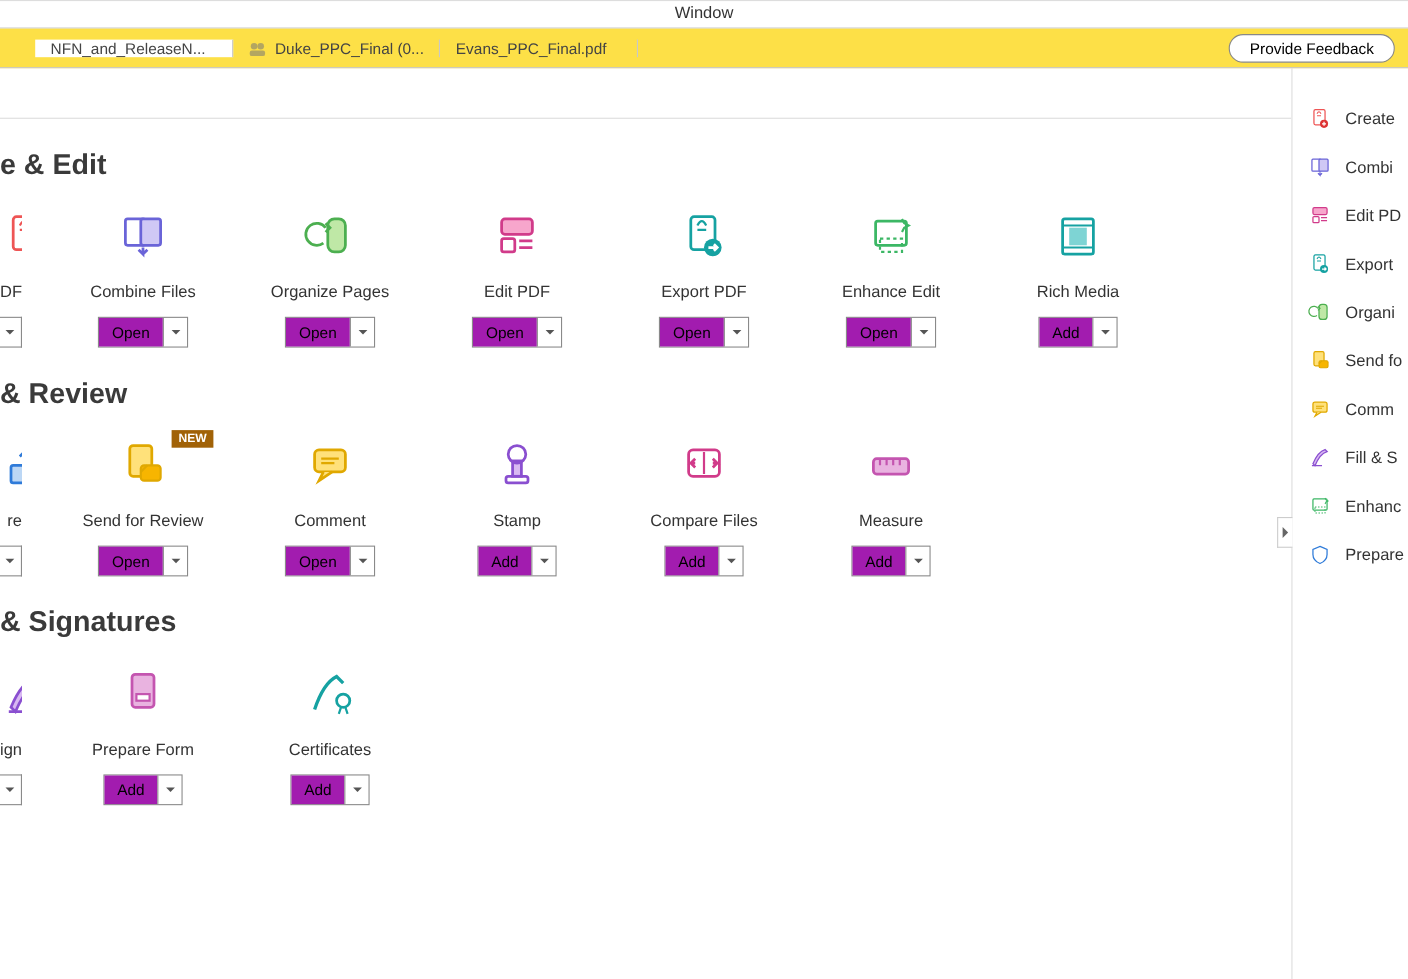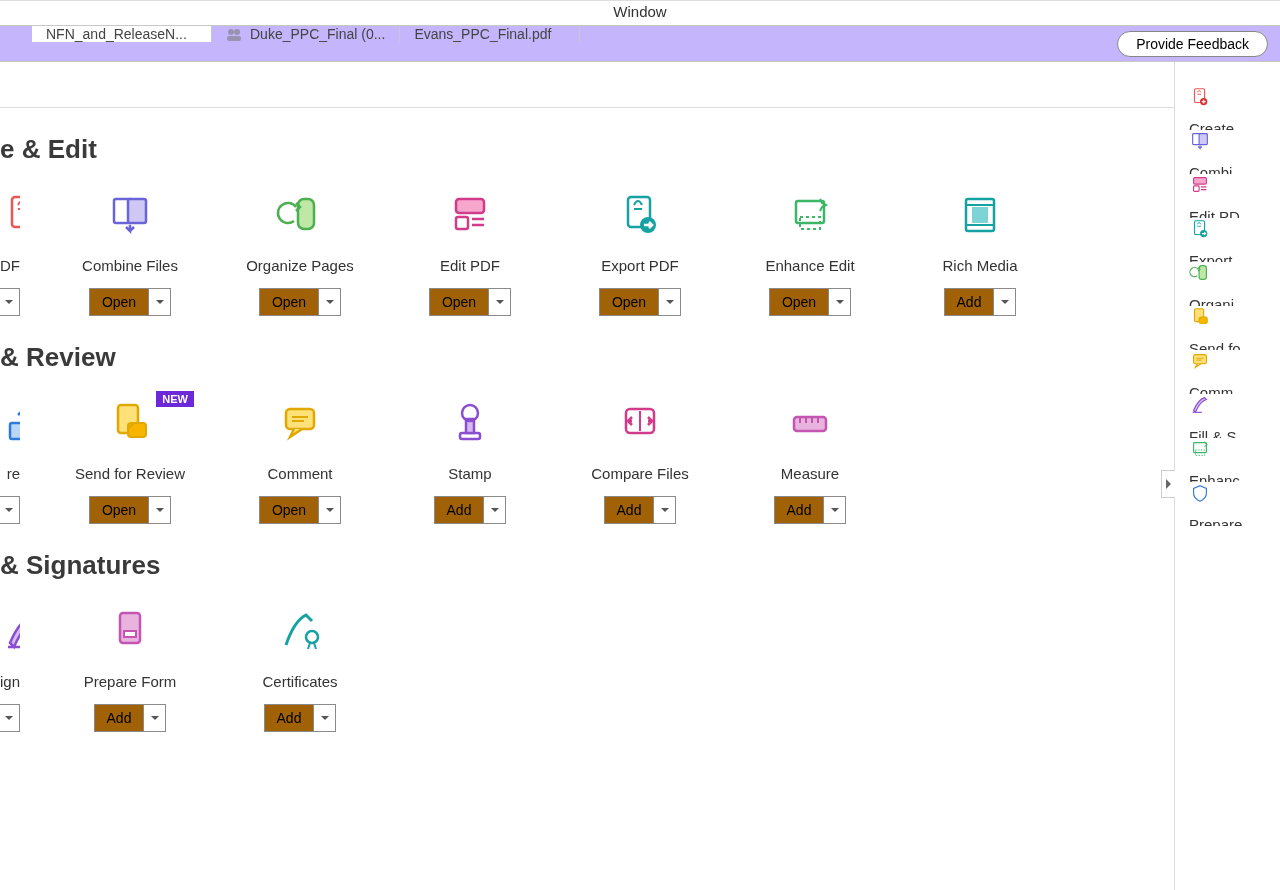--- a/index.html
+++ b/index.html
@@ -1,41 +1,41 @@
 <!DOCTYPE html>
 <html><head>
 <meta charset="utf-8">
 <style>
   * { box-sizing: border-box; margin: 0; padding: 0; font-family: "Segoe UI", Arial, sans-serif; }
   body { width: 1280px; height: 890px; overflow: hidden; background: #fff; color: #333; }
   .menubar { height: 26px; border-top: 1px solid #ddd; border-bottom: 1px solid #c8c8c8; padding: 0 4px; display: flex; align-items: center; font-size: 15px; flex-direction: column; }
   .menubar span { padding: 2px 10px; cursor: default; }
-  .tabbar { height: 36px; background: #c4b5fd; border-bottom: 1px solid #c8c8c8; display: flex; align-items: flex-start; position: relative; }
+  .tabbar { height: 36px; background: #fde047; border-bottom: 1px solid #c8c8c8; display: flex; align-items: center; position: relative; }
   .tab { min-width: 180px; padding: 0 14px; display: flex; align-items: center; gap: 8px; font-size: 14px; color: #444; border-right: 1px solid #c8c8c8; }
   .tab.small { min-width: 32px; }
   .tab.active { background: #fff; }
   .tab-icon { width: 16px; height: 16px; opacity: .55; }
   .feedback-btn { position: absolute; right: 12px; top: 50%; transform: translateY(-50%); border: 1px solid #888; background: #fff; border-radius: 16px; padding: 4px 18px; font-size: 14px; cursor: pointer; }
   .main { display: flex; height: calc(890px - 62px); }
   .center { flex: 1; position: relative; overflow: hidden; }
   .topstrip { height: 46px; border-bottom: 1px solid #ddd; }
   .scrollwrap { position: absolute; top: 46px; bottom: 0; left: 0; right: 0; overflow-y: scroll; overflow-x: hidden; }
   .section-title { font-size: 26px; font-weight: 700; color: #3a3a3a; margin: 26px 0 6px 0; padding-left: 0; }
   .cards { display: flex; gap: 50px; padding-left: 0; }
   .card { width: 120px; margin-top: 20px; display: flex; flex-direction: column; align-items: center; position: relative; }
   .card.cut { width: 40px; align-items: flex-end; margin-left: -20px; }
   .card svg { width: 48px; height: 48px; display: block; margin-bottom: 18px; }
   .card-label { font-size: 15px; color: #333; margin-bottom: 14px; white-space: nowrap; }
   .btn-split { display: flex; height: 28px; border: 1px solid #8a8a8a; }
-  .btn-split button { background: #a16207; border: none; padding: 0 12px; font-size: 14px; cursor: pointer; }
+  .btn-split button { background: #a21caf; border: none; padding: 0 12px; font-size: 14px; cursor: pointer; }
   .btn-split .caret { border-left: 1px solid #8a8a8a; width: 22px; display: flex; align-items: center; justify-content: center; }
   .btn-split .caret::after { content: ""; border: 4px solid transparent; border-top-color: #555; margin-top: 4px; }
-  .new-badge { position: absolute; top: -8px; right: -4px; background: #6d28d9; color: #fff; font-size: 11px; font-weight: 700; padding: 2px 6px; }
+  .new-badge { position: absolute; top: -8px; right: -4px; background: #a16207; color: #fff; font-size: 11px; font-weight: 700; padding: 2px 6px; }
   .rpanel { width: 106px; border-left: 1px solid #ddd; padding: 24px 0 0 14px; position: relative; }
-  .rpanel-item { display: flex; align-items: flex-start; gap: 12px; height: 44px; font-size: 15px; white-space: nowrap; overflow: hidden; flex-direction: column; }
+  .rpanel-item { display: flex; align-items: center; gap: 12px; height: 44px; font-size: 15px; white-space: nowrap; overflow: hidden; }
   .rpanel-item svg { width: 22px; height: 22px; flex-shrink: 0; }
   .collapse-arrow { position: absolute; left: -14px; top: 408px; width: 14px; height: 28px; background: #fff; border: 1px solid #ccc; border-right: none; display: flex; align-items: center; justify-content: center; }
   .collapse-arrow::after { content: ""; border: 5px solid transparent; border-left-color: #666; margin-left: 4px; }
   
   .scrollwrap::-webkit-scrollbar { width: 18px; }
   .scrollwrap::-webkit-scrollbar-track { background: #f2f2f2; }
   .scrollwrap::-webkit-scrollbar-thumb { background: #c4c4c4; }
   .scrollwrap::-webkit-scrollbar-button { height: 18px; background: #f2f2f2; }
 </style>
 </head>

